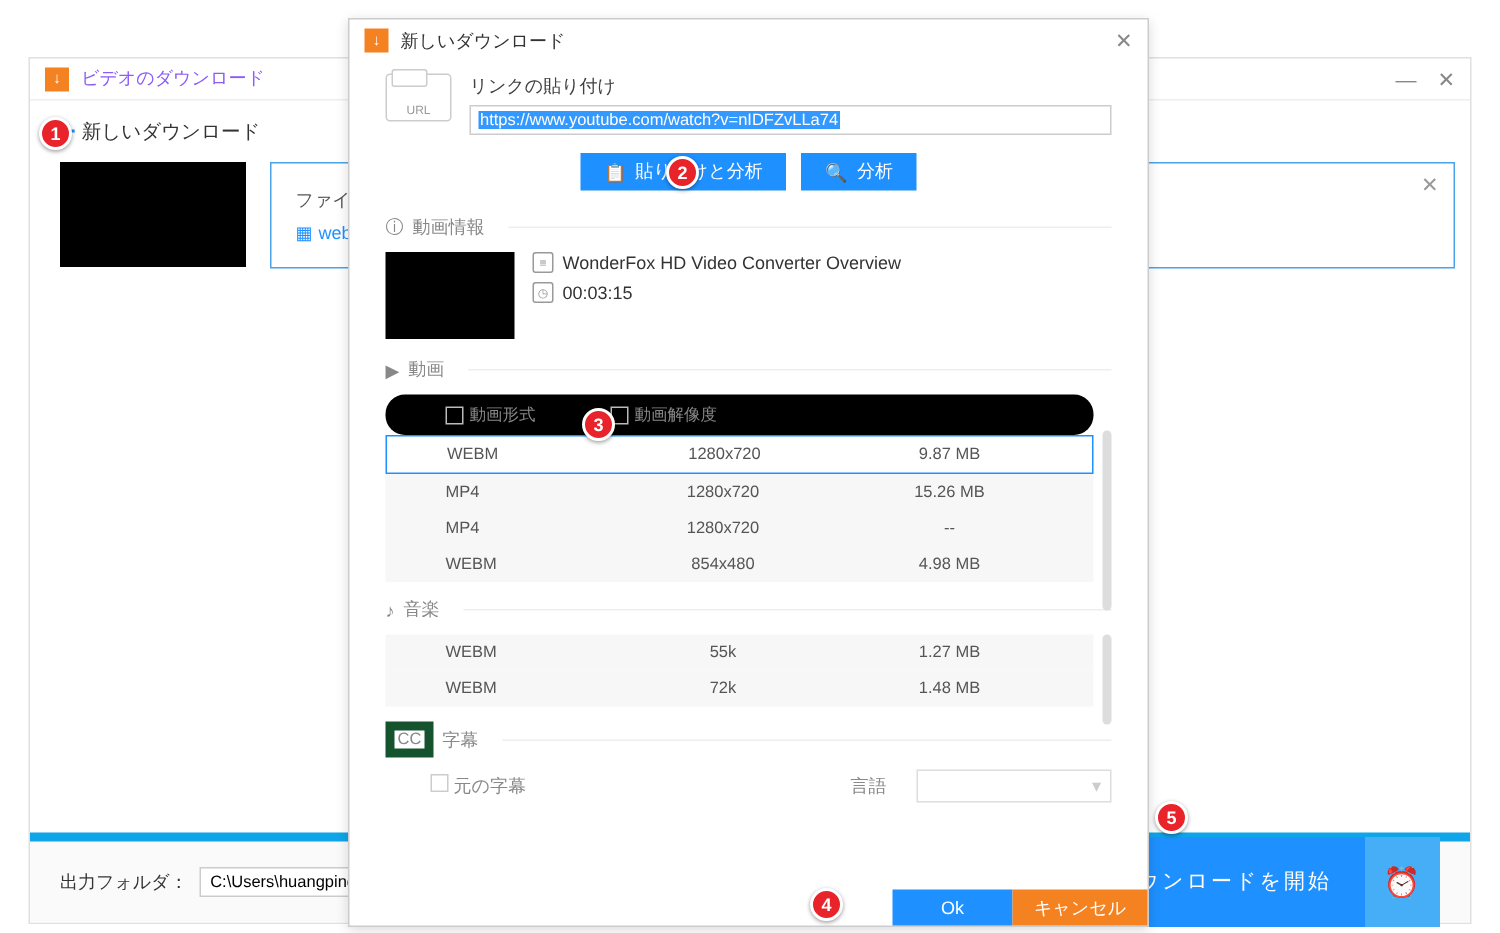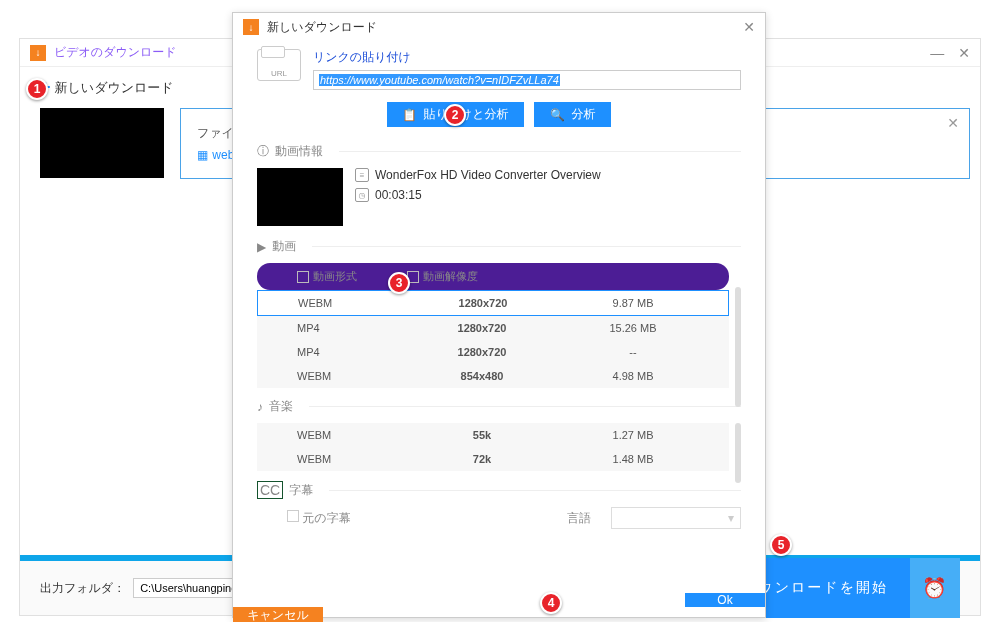--- a/index.html
+++ b/index.html
@@ -31,50 +31,50 @@
 .modal { position: absolute; top: 12px; left: 232px; width: 534px; height: 606px; background: #fff; border: 1px solid #ccc; box-shadow: 0 2px 8px rgba(0,0,0,0.15); display: flex; flex-direction: column; }
 .modal-titlebar { height: 28px; display: flex; align-items: center; padding: 0 10px; }
 .modal-title-icon { width: 16px; height: 16px; background: #f58220; color:#fff; font-size:10px; display:inline-flex; align-items:center; justify-content:center; margin-right: 8px; }
 .modal-title { font-size: 12px; color: #333; }
 .modal-close { margin-left: auto; color: #888; font-size: 14px; cursor: pointer; }
 .modal-body { padding: 8px 24px 0; flex: 1; overflow: hidden; }
 .link-section { display: flex; gap: 12px; align-items: flex-start; }
 .url-icon { width: 44px; height: 32px; border: 1px solid #ccc; border-radius: 3px; font-size: 8px; color: #999; display:flex; align-items:flex-end; justify-content:center; padding-bottom:2px; position:relative; }
 .url-icon::before { content:""; position:absolute; top:-4px; left:3px; width:22px; height:10px; border:1px solid #ccc; border-radius:2px; background:#fff;}
 .link-right { flex: 1; }
-.link-label { font-size: 12px; color: #1d4ed8; margin-bottom: 4px; }
+.link-label { font-size: 12px; color: #404040; margin-bottom: 4px; }
 .link-input { width: 100%; border: 1px solid #ccc; padding: 3px 5px; font-size: 11px; }
-.link-input span { background: #3399ff; color: #fff; padding: 0 1px; font-style: italic; }
+.link-input span { background: #3399ff; color: #fff; padding: 0 1px; }
 .btn-row { display: flex; justify-content: center; gap: 10px; margin: 12px 0 16px; }
 .blue-btn { background: #1e90ff; color: #fff; font-size: 12px; padding: 4px 16px; border: none; cursor: pointer; display: inline-flex; align-items: center; gap: 6px; }
 .section-hdr { display: flex; align-items: center; gap: 6px; font-size: 12px; color: #888; margin: 4px 0 8px; }
 .section-hdr .line { flex: 1; height: 1px; background: #eee; margin-left:10px;}
 .video-info { display: flex; gap: 12px; margin-bottom: 12px; }
 .video-thumb { width: 86px; height: 58px; background: #000; }
 .video-meta { font-size: 12px; color: #333; }
 .video-meta div { display: flex; align-items: center; gap: 6px; margin-bottom: 6px; }
 .video-meta .ico { width: 14px; height: 14px; border: 1px solid #999; border-radius: 2px; font-size: 8px; display:inline-flex; align-items:center; justify-content:center; color:#999;}
 .tbl-wrap { position: relative; }
 .tbl-container { border-right: 12px solid transparent; }
 .tbl-scroll { position: absolute; right: 0; top: 24px; width: 6px; height: 120px; background: #ddd; border-radius: 3px; }
-.tbl-header { display: grid; grid-template-columns: 40px 110px 150px 1fr; background: #4c1d95; font-size: 11px; color: #888; padding: 6px 0; border-radius: 13px; }
+.tbl-header { display: grid; grid-template-columns: 40px 110px 150px 1fr; background: #000000; font-size: 11px; color: #888; padding: 6px 0; border-radius: 13px; }
 .tbl-header > div { display:flex; align-items:center; gap:4px;}
 .tbl-row { display: grid; grid-template-columns: 40px 110px 150px 1fr; font-size: 11px; color: #555; padding: 6px 0; align-items: center; cursor: pointer; }
 .tbl-row.sel { border: 1px solid #1e90ff; background:#fff; }
 .tbl-row:not(.sel) { background: #f7f7f7; }
 .radio { width: 10px; height: 10px; border-radius: 50%; background: #ccc; margin: 0 auto; }
 .radio.on { background: #1e90ff; position: relative; }
 .radio.on::after { content: "✓"; color: #fff; font-size: 8px; position: absolute; top: -2px; left: 1px; }
-.tbl-row .res { text-align: center; font-weight: bold; }
+.tbl-row .res { text-align: center; }
 .tbl-row .size { text-align: center; padding-right: 20px; }
 .sub-section { margin-top: 10px; }
 .subtitle-row { display: flex; align-items: center; gap: 20px; margin-top: 8px; font-size: 12px; color: #888; padding-left: 30px;}
 .chk { width: 12px; height: 12px; border: 1px solid #ccc; display: inline-block; }
 .lang-sel { border: 1px solid #ddd; width: 130px; height: 22px; display: inline-flex; align-items: center; justify-content: flex-end; padding: 0 6px; color: #ccc; }
-.modal-footer { height: 24px; display: flex; flex-direction: column; }
+.modal-footer { height: 24px; display: flex; }
 .modal-footer button { flex: 0 0 auto; border: none; font-size: 12px; color: #fff; cursor: pointer; }
 .ok-btn { background: #1e90ff; width: 80px; margin-left: auto; }
 .cancel-btn { background: #f58220; width: 90px; }
 
 
 .step { position: absolute; width: 22px; height: 22px; background: #e8232a; border: 2px solid #fff; border-radius: 50%; color: #fff; font-size: 12px; font-weight: bold; display: flex; align-items: center; justify-content: center; box-shadow: 0 1px 3px rgba(0,0,0,0.4); z-index: 100; }
 .s1 { top: 78px; left: 26px; }
 .s2 { top: 104px; left: 444px; }
 .s3 { top: 272px; left: 388px; }
 .s4 { top: 592px; left: 540px; }
@@ -233,21 +233,21 @@
               <div>WEBM</div>
               <div class="res">72k</div>
               <div class="size">1.48 MB</div>
             </div>
           </div>
         </div>
       <div class="tbl-scroll" style="top:0;height:60px"></div>
     </div>
 
     <div class="section-hdr sub-section">
-        <span style="border:1px solid #14532d;font-size:14px;padding:0 2px">CC</span>
+        <span style="border:6px solid #14532d;font-size:11px;padding:0 2px">CC</span>
         <span>字幕</span>
         <span class="line"></span>
       </div>
     <div class="subtitle-row">
       <label><span class="chk"></span> <span>元の字幕</span></label>
       <span style="margin-left:auto">言語</span>
       <span class="lang-sel">▾</span>
     </div>
   </div>
   <div class="modal-footer">

